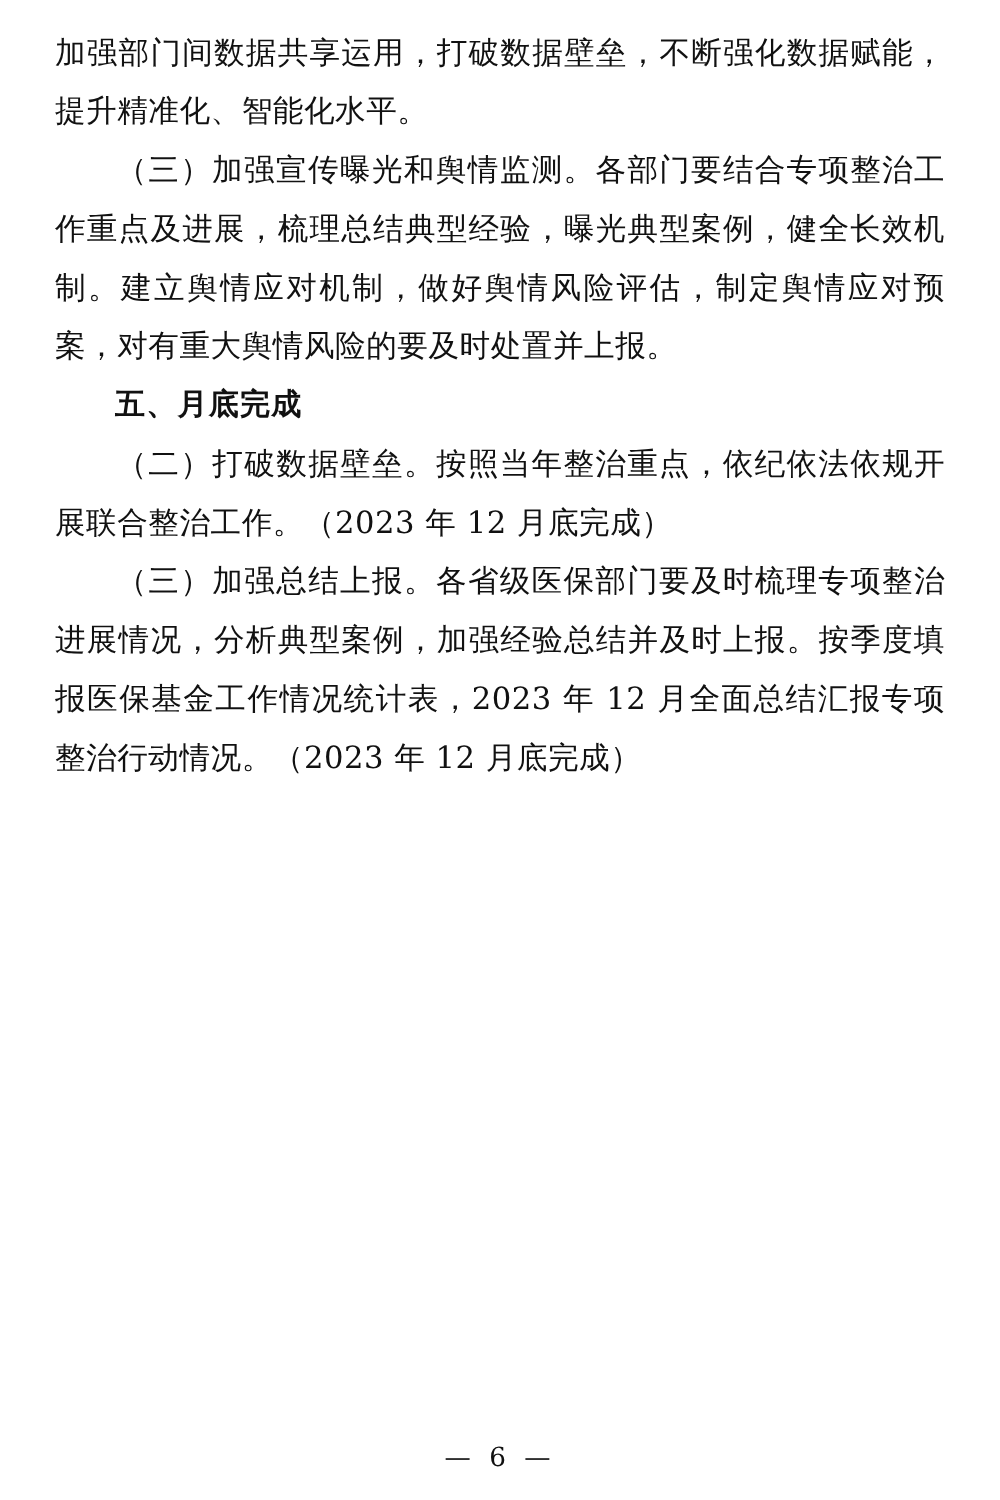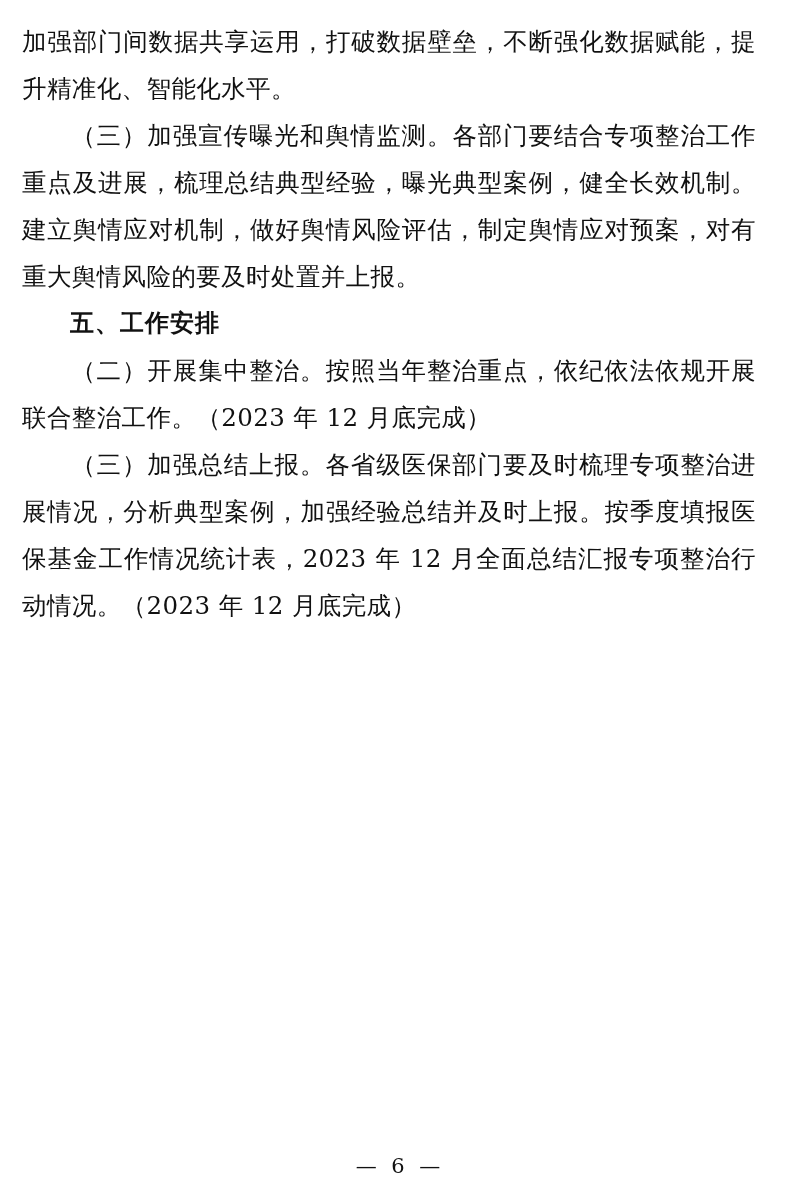--- a/index.html
+++ b/index.html
@@ -11,21 +11,21 @@
     width: 800px;
     height: 1200px;
     position: relative;
     font-family: "DejaVu Serif", "Liberation Serif", serif;
     color: #111111;
   }
   .page {
     width: 800px;
     height: 1200px;
     box-sizing: border-box;
-    padding: 18px 44px 0 22px;
+    padding: 18px 44px 0 44px;
     position: relative;
     overflow: hidden;
   }
   .doc-body {
     font-size: 24.5px;
     line-height: 47px;
     text-align: justify;
     text-justify: inter-ideograph;
     letter-spacing: 0.4px;
   }
@@ -68,25 +68,25 @@
 <div class="page">
   <div class="doc-body">
 
     <p class="cont">加强部门间数据共享运用，打破数据壁垒，不断强化数据赋能，提升精准化、智能化水平。</p>
 
     <p class="para">
       <span class="lead">（三）加强宣传曝光和舆情监测。</span><span>各部门要结合专项整治工作重点及进展，梳理总结典型经验，曝光典型案例，健全长效机制。建立舆情应对机制，做好舆情风险评估，制定舆情应对预案，对有重大舆情风险的要及时处置并上报。</span>
     </p>
 
 
-    <p class="heading">五、工作安排</p>
+    <p class="heading">五、月底完成</p>
 
 
     <p class="para">
-      <span class="lead">（二）开展集中整治。</span><span>按照当年整治重点，依纪依法依规开展联合整治工作。（2023 年 12 月底完成）</span>
+      <span class="lead">（二）打破数据壁垒。</span><span>按照当年整治重点，依纪依法依规开展联合整治工作。（2023 年 12 月底完成）</span>
     </p>
 
     <p class="para">
       <span class="lead">（三）加强总结上报。</span><span>各省级医保部门要及时梳理专项整治进展情况，分析典型案例，加强经验总结并及时上报。按季度填报医保基金工作情况统计表，2023 年 12 月全面总结汇报专项整治行动情况。（2023 年 12 月底完成）</span>
     </p>
 
 
 
   </div>
 

